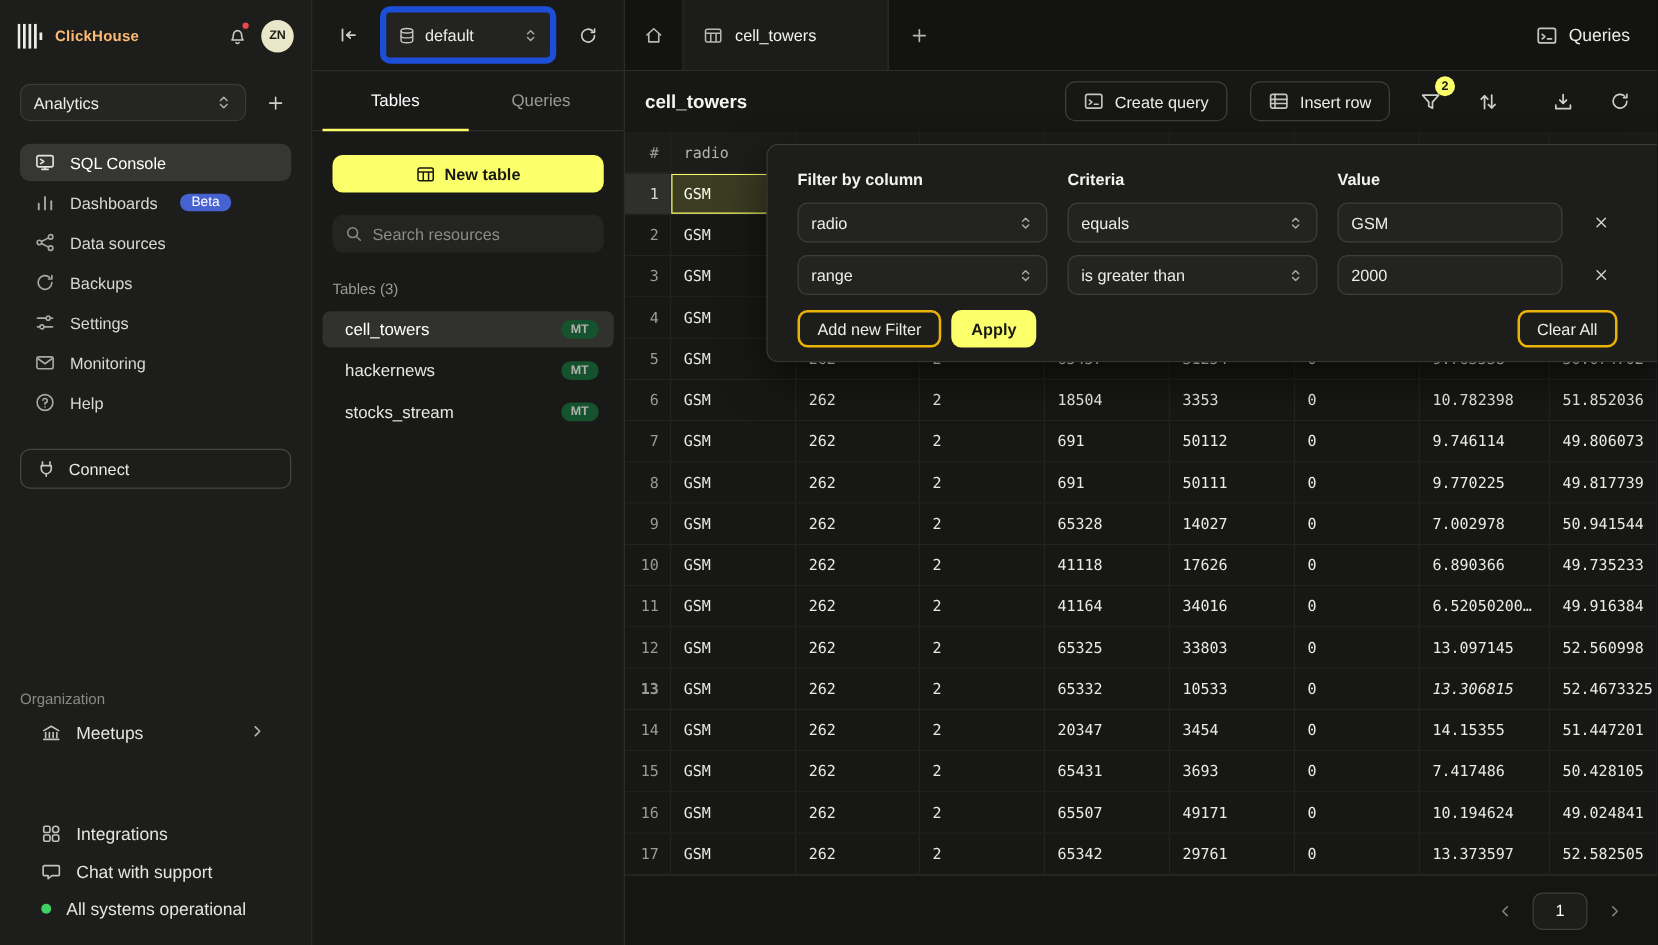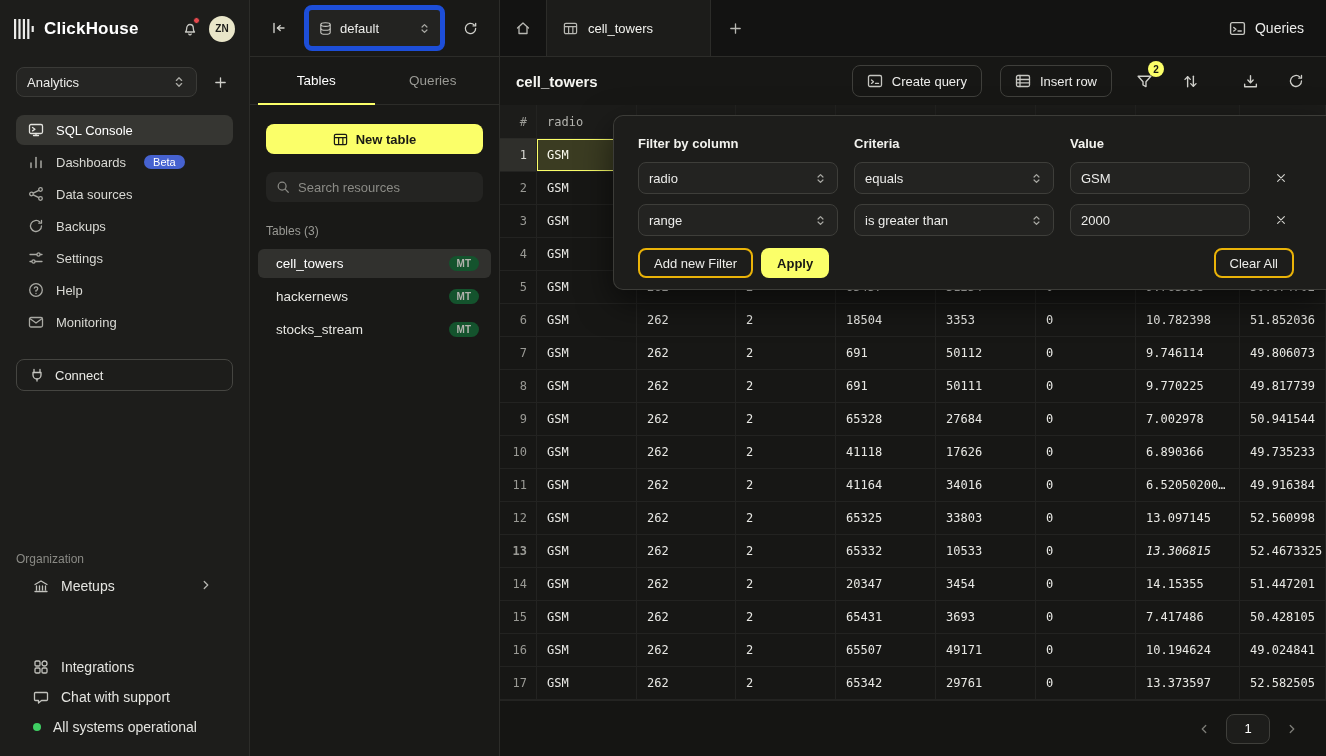--- a/index.html
+++ b/index.html
@@ -6,21 +6,21 @@
   html,body{width:1326px;height:756px;overflow:hidden;background:#131312;color:#ededea;
     font-family:"Liberation Sans",sans-serif;font-size:13px}
   button,input{font:inherit;color:inherit;background:none;border:none;outline:none}
   .ic{flex-shrink:0;display:block}
   .app{display:flex;width:1326px;height:756px}
 
   
   .sidebar{width:250px;flex-shrink:0;background:#1d1d1b;border-right:1px solid #2c2c29;
     display:flex;flex-direction:column}
   .sb-head{height:57px;display:flex;align-items:center;padding:0 14px;gap:8px}
-  .brand{font-size:17px;font-weight:700;color:#ffffff;letter-spacing:.2px;margin-right:auto}
+  .brand{font-size:12px;font-weight:700;color:#fdba74;letter-spacing:.2px;margin-right:auto}
   .bell{position:relative;color:#c9c9c4;width:22px;height:22px;display:flex;align-items:center;justify-content:center;cursor:pointer}
   .bell .dot{position:absolute;top:-1px;right:1px;width:7px;height:7px;border-radius:50%;
     background:#e5484d;border:1.5px solid #1d1d1b}
   .avatar{width:26px;height:26px;border-radius:50%;background:#e9e6c9;color:#1d1d1b;
     font-size:10px;font-weight:700;display:flex;align-items:center;justify-content:center;cursor:pointer}
   .ws-row{display:flex;align-items:center;gap:10px;padding:10px 16px 0 16px}
   .ws-select{flex:1;height:30px;background:#252523;border:1px solid #3a3a37;border-radius:8px;
     display:flex;align-items:center;padding:0 10px;gap:6px;cursor:pointer}
   .ws-select span{flex:1;color:#ececea}
   .plus-btn{width:26px;height:26px;display:flex;align-items:center;justify-content:center;color:#cfcfca;cursor:pointer}
@@ -217,32 +217,32 @@
         <svg class="ic" width="16" height="16" viewBox="0 0 16 16" fill="none" stroke="currentColor" stroke-width="1.3" stroke-linecap="round">
             <path d="M2 4.5h6.5M12.5 4.5H14"></path>
             <circle cx="10.5" cy="4.5" r="1.6"></circle>
             <path d="M2 11.5h1.5M7.5 11.5H14"></path>
             <circle cx="5.5" cy="11.5" r="1.6"></circle>
           </svg>
         <span>Settings</span>
       </div>
       <div class="nav-item">
         <svg class="ic" width="16" height="16" viewBox="0 0 16 16" fill="none" stroke="currentColor" stroke-width="1.3" stroke-linecap="round" stroke-linejoin="round">
+            <rect x="1.5" y="3.5" width="13" height="9.5" rx="1.5"></rect>
+            <path d="m2.5 5 5.5 4 5.5-4"></path>
+          </svg>
+        <span>Monitoring</span>
+      </div>
+      <div class="nav-item">
+        <svg class="ic" width="16" height="16" viewBox="0 0 16 16" fill="none" stroke="currentColor" stroke-width="1.3" stroke-linecap="round" stroke-linejoin="round">
             <circle cx="8" cy="8" r="6.3"></circle>
             <path d="M6.3 6.1A1.75 1.75 0 1 1 8 8.3v1"></path>
             <path d="M8 11.4v.1"></path>
           </svg>
         <span>Help</span>
-      </div>
-      <div class="nav-item">
-        <svg class="ic" width="16" height="16" viewBox="0 0 16 16" fill="none" stroke="currentColor" stroke-width="1.3" stroke-linecap="round" stroke-linejoin="round">
-            <rect x="1.5" y="3.5" width="13" height="9.5" rx="1.5"></rect>
-            <path d="m2.5 5 5.5 4 5.5-4"></path>
-          </svg>
-        <span>Monitoring</span>
       </div>
     </nav>
 
     <button class="connect">
       <svg class="ic" width="16" height="16" viewBox="0 0 16 16" fill="none" stroke="#c6c6c1" stroke-width="1.3" stroke-linecap="round" stroke-linejoin="round">
           <path d="M5 2.5v3M11 2.5v3"></path>
           <path d="M4 5.5h8V8a4 4 0 0 1-8 0z"></path>
           <path d="M8 12v2"></path>
         </svg>
       <span>Connect</span>
@@ -535,21 +535,21 @@
           <div class="g-cell" style="width: 100px;">0</div>
           <div class="g-cell" style="width: 104px;">9.770225</div>
           <div class="g-cell" style="width: 86px;">49.817739</div>
         </div>
         <div class="g-row">
           <div class="g-cell num" style="width: 37px;">9</div>
           <div class="g-cell" style="width: 100px;">GSM</div>
           <div class="g-cell" style="width: 99px;">262</div>
           <div class="g-cell" style="width: 100px;">2</div>
           <div class="g-cell" style="width: 100px;">65328</div>
-          <div class="g-cell" style="width: 100px;">27684</div>
+          <div class="g-cell" style="width: 100px;">14027</div>
           <div class="g-cell" style="width: 100px;">0</div>
           <div class="g-cell" style="width: 104px;">7.002978</div>
           <div class="g-cell" style="width: 86px;">50.941544</div>
         </div>
         <div class="g-row">
           <div class="g-cell num" style="width: 37px;">10</div>
           <div class="g-cell" style="width: 100px;">GSM</div>
           <div class="g-cell" style="width: 99px;">262</div>
           <div class="g-cell" style="width: 100px;">2</div>
           <div class="g-cell" style="width: 100px;">41118</div>

